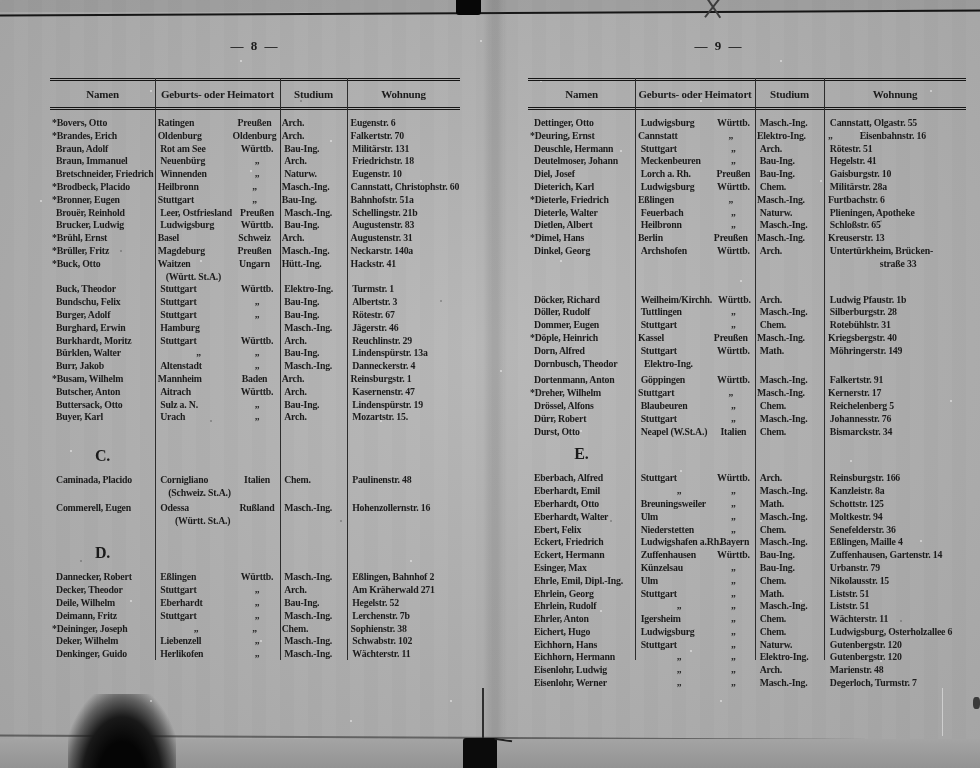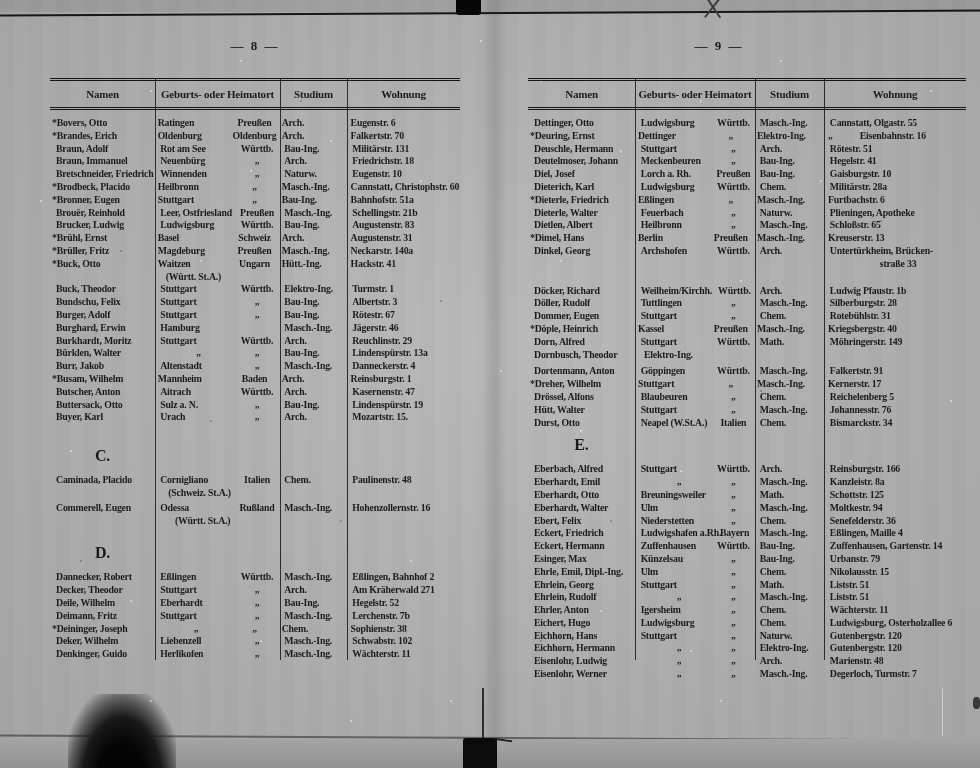--- a/index.html
+++ b/index.html
@@ -314,21 +314,21 @@
     </div>
     <div class="tbody">
         <div class="row">
           <div class="cell c1">Dettinger, Otto</div>
           <div class="cell c2"><div class="place"><div class="pline">Ludwigsburg</div></div><div class="state">Württb.</div></div>
           <div class="cell c3">Masch.-Ing.</div>
           <div class="cell c4"><div class="wline">Cannstatt, Olgastr. 55</div></div>
         </div>
         <div class="row">
           <div class="cell c1 ast">*Deuring, Ernst</div>
-          <div class="cell c2"><div class="place"><div class="pline">Dettinger</div></div><div class="state">„</div></div>
+          <div class="cell c2"><div class="place"><div class="pline">Cannstatt</div></div><div class="state">„</div></div>
           <div class="cell c3">Elektro-Ing.</div>
           <div class="cell c4"><div class="wline">„            Eisenbahnstr. 16</div></div>
         </div>
         <div class="row">
           <div class="cell c1">Deuschle, Hermann</div>
           <div class="cell c2"><div class="place"><div class="pline">Stuttgart</div></div><div class="state">„</div></div>
           <div class="cell c3">Arch.</div>
           <div class="cell c4"><div class="wline">Rötestr. 51</div></div>
         </div>
         <div class="row">
@@ -372,21 +372,21 @@
           <div class="cell c2"><div class="place"><div class="pline">Berlin</div></div><div class="state">Preußen</div></div>
           <div class="cell c3">Masch.-Ing.</div>
           <div class="cell c4"><div class="wline">Kreuserstr. 13</div></div>
         </div>
         <div class="row">
           <div class="cell c1">Dinkel, Georg</div>
           <div class="cell c2"><div class="place"><div class="pline">Archshofen</div></div><div class="state">Württb.</div></div>
           <div class="cell c3">Arch.</div>
           <div class="cell c4"><div class="wline">Untertürkheim, Brücken-</div><div class="wline w2">straße 33</div></div>
         </div>
-        <div class="row" style="margin-top: 14px;">
+        <div class="row" style="margin-top: 23px;">
           <div class="cell c1">Döcker, Richard</div>
           <div class="cell c2"><div class="place"><div class="pline">Weilheim/Kirchh.</div></div><div class="state">Württb.</div></div>
           <div class="cell c3">Arch.</div>
           <div class="cell c4"><div class="wline">Ludwig Pfaustr. 1b</div></div>
         </div>
         <div class="row">
           <div class="cell c1">Döller, Rudolf</div>
           <div class="cell c2"><div class="place"><div class="pline">Tuttlingen</div></div><div class="state">„</div></div>
           <div class="cell c3">Masch.-Ing.</div>
           <div class="cell c4"><div class="wline">Silberburgstr. 28</div></div>
@@ -425,21 +425,21 @@
           <div class="cell c3">Masch.-Ing.</div>
           <div class="cell c4"><div class="wline">Kernerstr. 17</div></div>
         </div>
         <div class="row">
           <div class="cell c1">Drössel, Alfons</div>
           <div class="cell c2"><div class="place"><div class="pline">Blaubeuren</div></div><div class="state">„</div></div>
           <div class="cell c3">Chem.</div>
           <div class="cell c4"><div class="wline">Reichelenberg 5</div></div>
         </div>
         <div class="row">
-          <div class="cell c1">Hütt, Walter</div>
+          <div class="cell c1">Dürr, Robert</div>
           <div class="cell c2"><div class="place"><div class="pline">Stuttgart</div></div><div class="state">„</div></div>
           <div class="cell c3">Masch.-Ing.</div>
           <div class="cell c4"><div class="wline">Johannesstr. 76</div></div>
         </div>
         <div class="row">
           <div class="cell c1">Durst, Otto</div>
           <div class="cell c2"><div class="place"><div class="pline">Neapel (W.St.A.)</div></div><div class="state">Italien</div></div>
           <div class="cell c3">Chem.</div>
           <div class="cell c4"><div class="wline">Bismarckstr. 34</div></div>
         </div>

